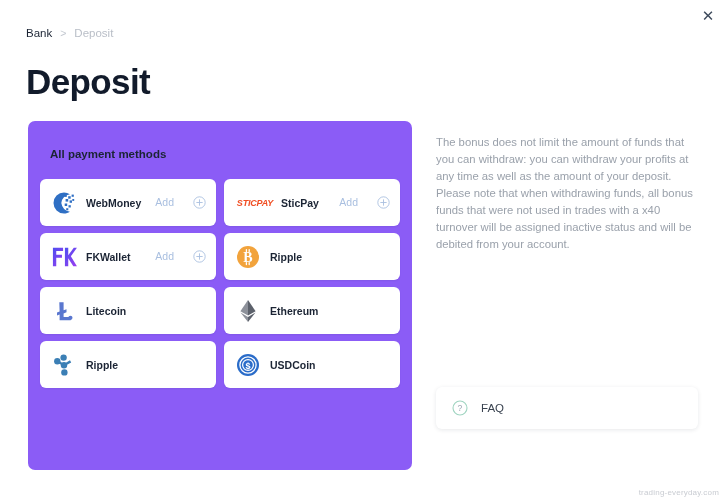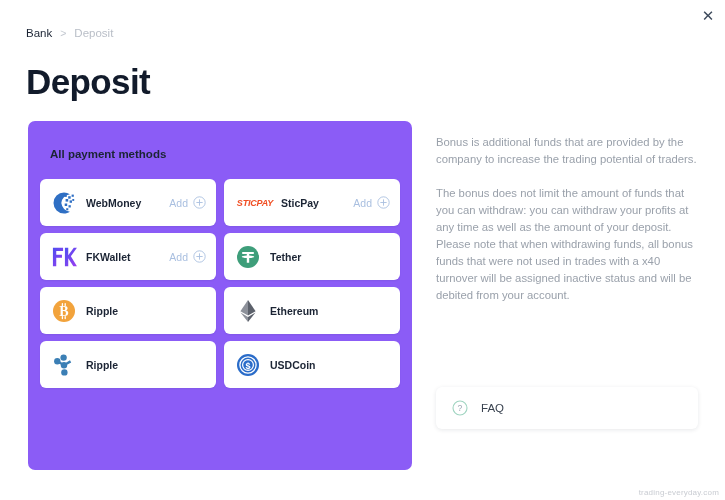--- a/index.html
+++ b/index.html
@@ -67,21 +67,21 @@
     display:flex; align-items:center; justify-content:center;
     margin-right:9px;
   }
   .method-icon.wide{ width:40px; flex:0 0 40px; margin-right:6px; }
   .method-name{
     font-size:10.5px; font-weight:700; color:#1b2434;
     white-space:nowrap;
   }
   .add-wrap{
     margin-left:auto;
-    display:flex; align-items:center; gap:5px;
+    display:flex; align-items:flex-start; gap:19px;
     cursor:pointer;
   }
   .add-label{ font-size:10.5px; color:#a9bfe0; }
   .add-plus{ display:block; }
 
   
   .sticpay-mark{
     font-size:9px; font-weight:700; font-style:italic;
     color:#f04e23; letter-spacing:-0.2px;
   }
@@ -193,41 +193,41 @@
       <span class="method-name">FKWallet</span>
       <span class="add-wrap">
         <span class="add-label">Add</span>
         <svg class="add-plus" width="13" height="13" viewBox="0 0 16 16">
           <circle cx="8" cy="8" r="7" fill="none" stroke="#a9bfe0" stroke-width="1.1"></circle>
           <path d="M8 4.6v6.8M4.6 8h6.8" stroke="#a9bfe0" stroke-width="1.1" stroke-linecap="round"></path>
         </svg>
       </span>
     </div>
 
-    <div class="method-card">
-      <span class="method-icon">
-        <svg width="24" height="24" viewBox="0 0 24 24">
-          <circle cx="12" cy="12" r="11" fill="#3e9e7a"></circle>
-          <path d="M6.2 7h11.6v2.1h-4.6v1.35c2.9.12 5.05.67 5.05 1.33s-2.15 1.21-5.05 1.33v4.6h-2.4v-4.6c-2.9-.12-5.05-.67-5.05-1.33s2.15-1.21 5.05-1.33V9.1H6.2z" fill="#ffffff"></path>
-        </svg>
-      </span>
-      <span class="method-name">Tether</span>
-    </div>
 
     <div class="method-card">
       <span class="method-icon">
         <svg width="24" height="24" viewBox="0 0 24 24">
           <circle cx="12" cy="12" r="11" fill="#f2a33c"></circle>
           <text x="12" y="17.4" font-family="'Liberation Serif', serif" font-size="14" font-weight="700" fill="#ffffff" text-anchor="middle">B</text>
           <path d="M10.4 4.6v2M13.2 4.6v2M10.4 17.6v2M13.2 17.6v2" stroke="#ffffff" stroke-width="1.3" stroke-linecap="round"></path>
         </svg>
       </span>
       <span class="method-name">Ripple</span>
     </div>
 
+    <div class="method-card">
+      <span class="method-icon">
+        <svg width="24" height="24" viewBox="0 0 24 24">
+          <path d="M7.3 3.2h4.3v8.1l2.9-1.1v3.1l-2.9 1.1v3.5h7.1v3.3H7.6v-5.6l-2.6 1v-3.1l2.6-1z" fill="#5a77cf"></path>
+          <circle cx="18.4" cy="18.8" r="2.1" fill="#5a77cf"></circle>
+        </svg>
+      </span>
+      <span class="method-name">Litecoin</span>
+    </div>
 
     <div class="method-card">
       <span class="method-icon">
         <svg width="20" height="24" viewBox="0 0 20 24">
           <path d="M10 1 2.4 12.2 10 16.4z" fill="#8d919a"></path>
           <path d="M10 1l7.6 11.2L10 16.4z" fill="#5c616b"></path>
           <path d="M10 17.9 2.5 13.6 10 23z" fill="#8d919a"></path>
           <path d="M10 23l7.5-9.4-7.5 4.3z" fill="#5c616b"></path>
         </svg>
       </span>
@@ -256,21 +256,20 @@
           <text x="12" y="16" font-family="'Liberation Sans', sans-serif" font-size="9" font-weight="700" fill="#ffffff" text-anchor="middle">$</text>
         </svg>
       </span>
       <span class="method-name">USDCoin</span>
     </div>
 
   </div>
 </div>
 
 <div class="info-col">
-  <p class="info-p">Bonus is additional funds that are provided by the company to increase the trading potential of traders.</p>
   <p class="info-p">The bonus does not limit the amount of funds that you can withdraw: you can withdraw your profits at any time as well as the amount of your deposit. Please note that when withdrawing funds, all bonus funds that were not used in trades with a x40 turnover will be assigned inactive status and will be debited from your account.</p>
 </div>
 
 <div class="faq-card">
   <svg class="faq-icon" viewBox="0 0 16 16">
     <circle cx="8" cy="8" r="7" fill="none" stroke="#9fd4c0" stroke-width="1.1"></circle>
     <text x="8" y="11.4" font-family="'Liberation Sans', sans-serif" font-size="8.6" fill="#9aa6b2" text-anchor="middle">?</text>
   </svg>
   <span class="faq-label">FAQ</span>
 </div>

